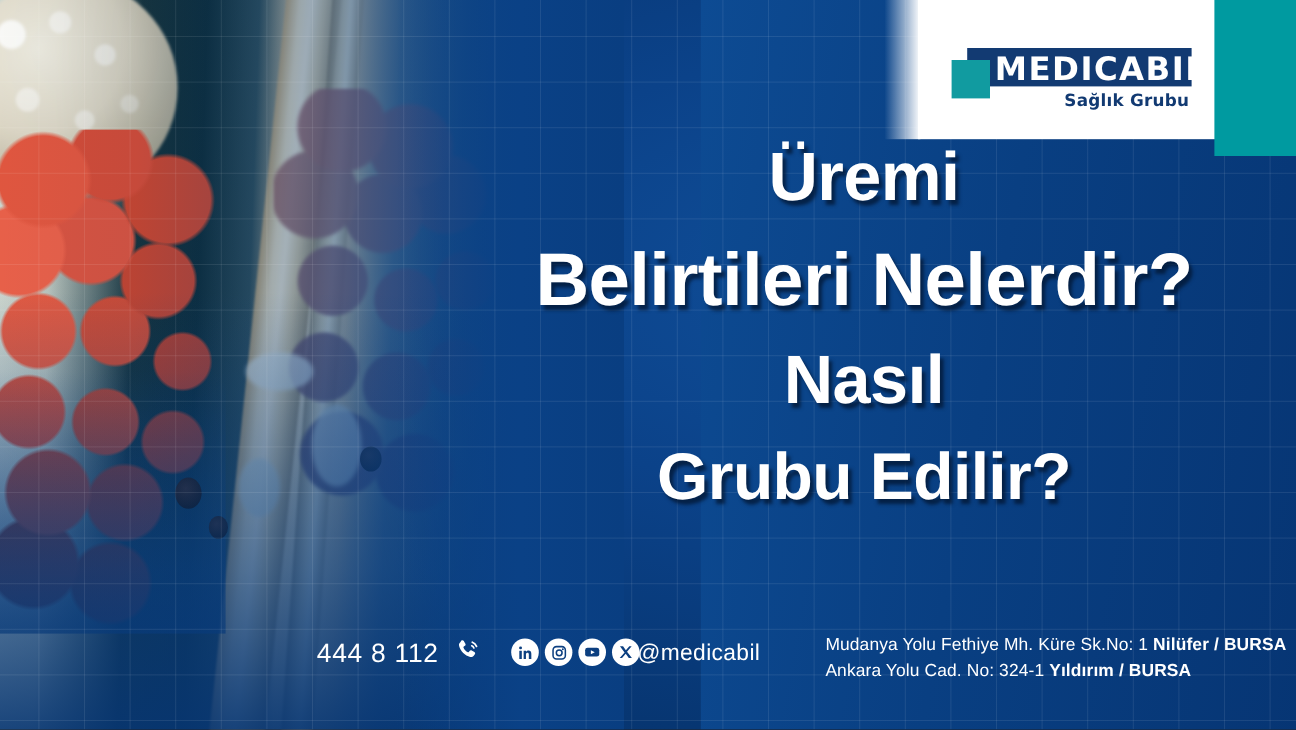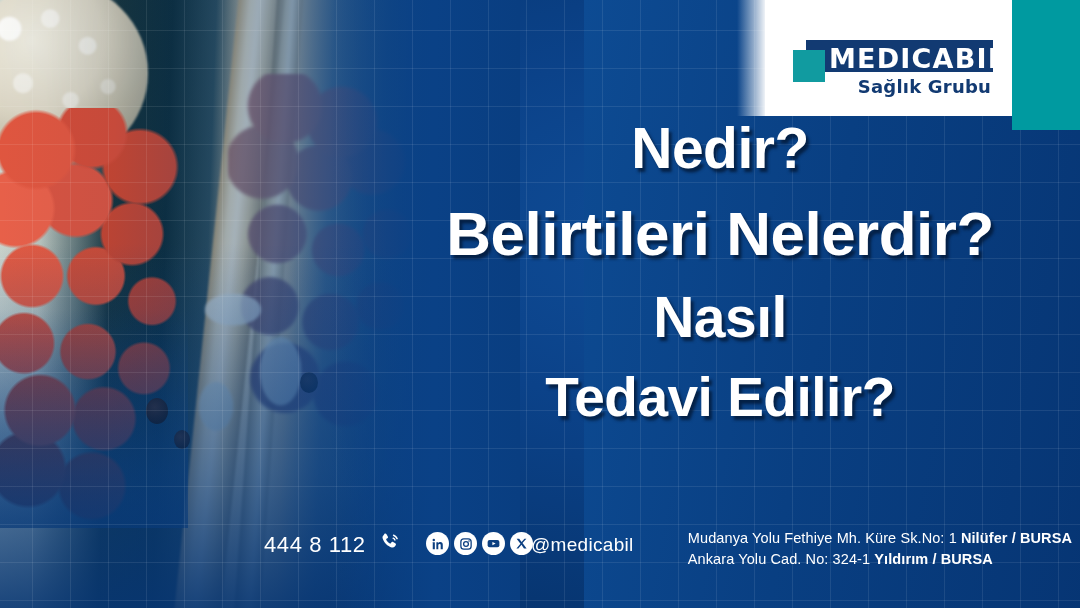--- a/index.html
+++ b/index.html
@@ -169,21 +169,21 @@
   .logo-sq{
     position:absolute;left:0;top:14px;width:32px;height:32px;background:#119ba0;
   }
   .logo-word{
     position:absolute;left:36px;top:7px;
     font-size:27px;font-weight:700;letter-spacing:1.2px;color:#ffffff;
     font-family:"DejaVu Sans","Liberation Sans",sans-serif;
   }
   .logo-sub{
     position:absolute;right:2px;top:40px;
-    font-size:18px;font-weight:700;color:#123a72;letter-spacing:.2px;
+    font-size:14px;font-weight:700;color:#123a72;letter-spacing:.2px;
     font-family:"DejaVu Sans","Liberation Sans",sans-serif;
   }
 
   
   .headline{
     position:absolute;left:380px;top:120px;width:680px;
     text-align:center;color:#ffffff;
     font-weight:700;line-height:1.0;
     text-shadow:3px 4px 3px rgba(3,22,48,.75);
     letter-spacing:-.5px;
@@ -249,24 +249,24 @@
   <div class="teal-block"></div>
 
   <div class="logo">
     <div class="logo-bar"></div>
     <div class="logo-sq"></div>
     <div class="logo-word">MEDICABIL</div>
     <div class="logo-sub">Sağlık Grubu</div>
   </div>
 
   <div class="headline">
-    <span class="h-line h2">Nedir?</span>
+    <span class="h-line h1">Üremi</span>
     <span class="h-line h3">Belirtileri Nelerdir?</span>
     <span class="h-line h4">Nasıl</span>
-    <span class="h-line h5">Tedavi Edilir?</span>
+    <span class="h-line h5">Grubu Edilir?</span>
   </div>
 
   <div class="footer">
 
     <div class="phone">
       <span>444 8 112</span>
       <span>
         <svg width="24" height="24" viewBox="0 0 24 24" fill="none">
           <path d="M6.5 3.8c.7-.5 1.6-.3 2 .4l1.3 2.2c.4.6.2 1.4-.4 1.8l-.9.6c-.3.2-.4.5-.3.8.5 1.6 2.1 3.3 3.7 4 .3.1.6 0 .8-.3l.6-.9c.4-.6 1.2-.8 1.8-.4l2.2 1.3c.7.4.9 1.3.4 2l-.9 1.2c-.7.9-1.9 1.3-3 1-4.3-1.2-8-4.9-9.2-9.2-.3-1.1.1-2.3 1-3l.9-1.5z" fill="#ffffff"></path>
           <path d="M15.6 5.2a6.2 6.2 0 0 1 3.5 3.4" stroke="#ffffff" stroke-width="1.5" stroke-linecap="round"></path>

